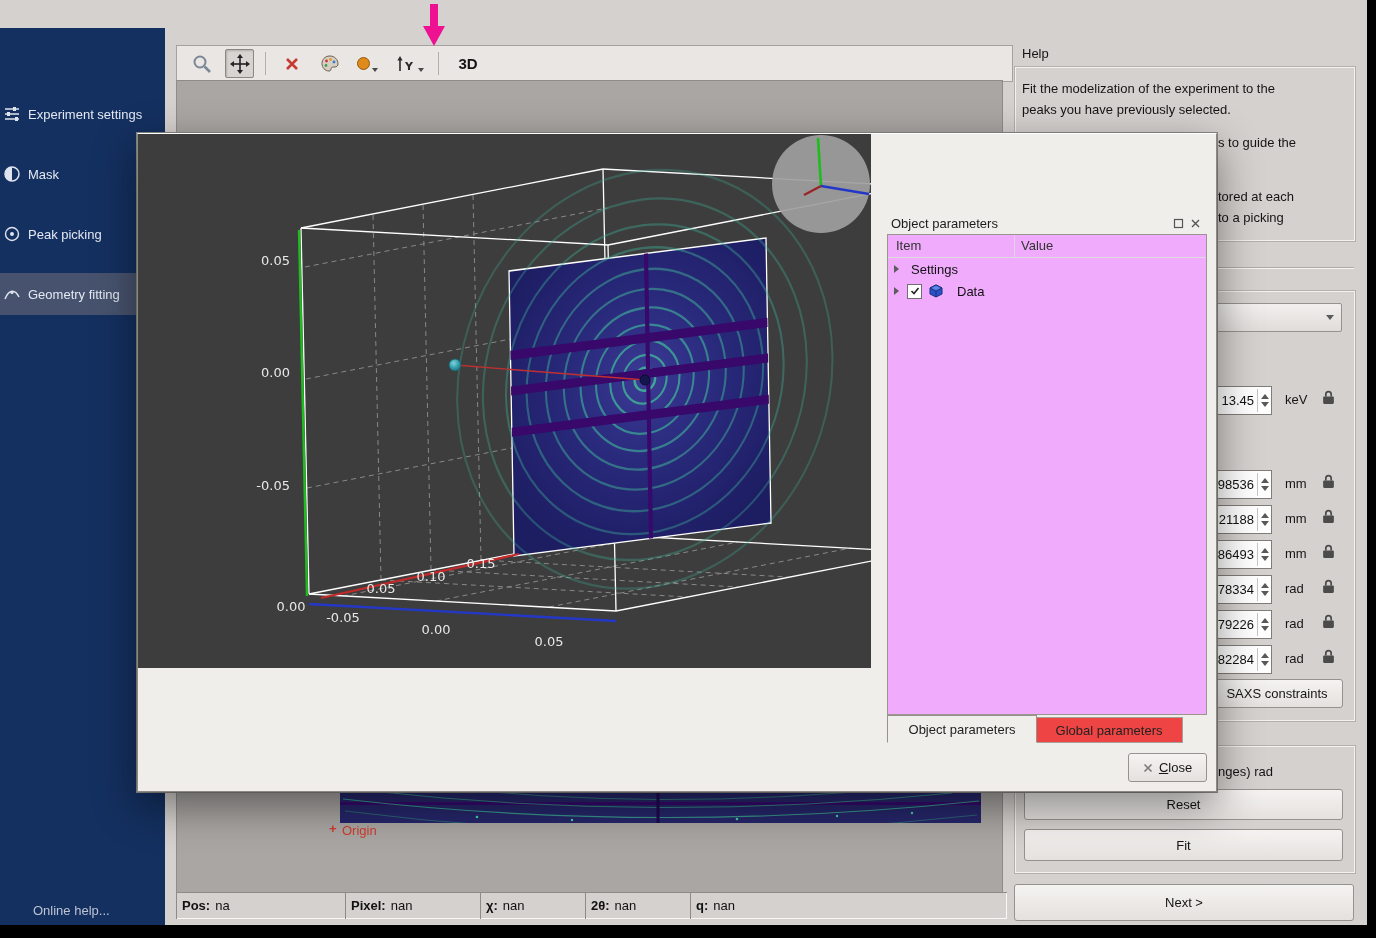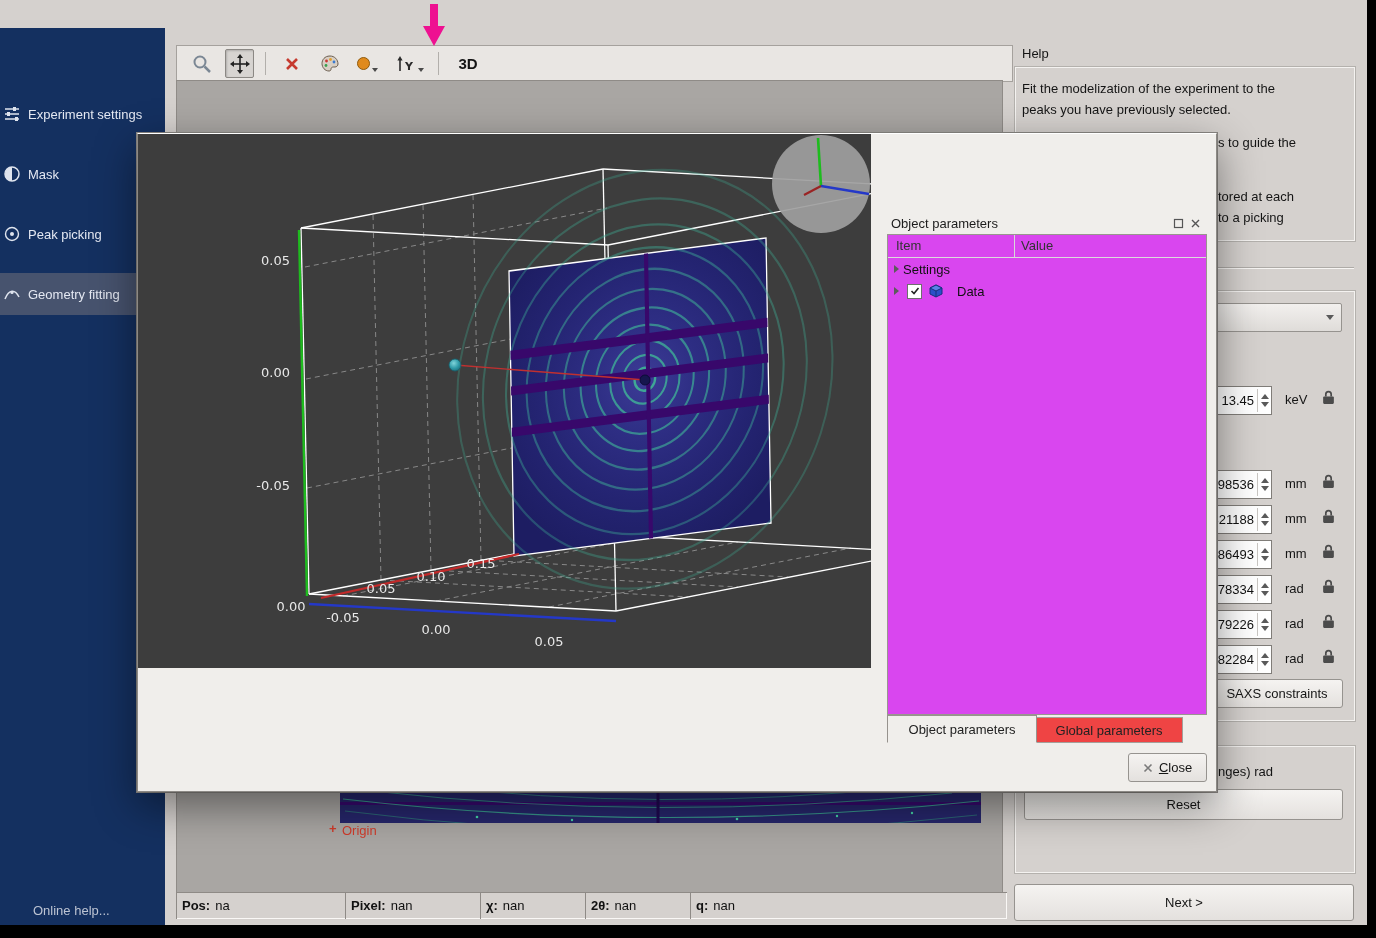--- a/index.html
+++ b/index.html
@@ -35,21 +35,21 @@
   .spinarr{width:13px;height:23px;display:flex;flex-direction:column;align-items:center;justify-content:center;gap:3px;border-left:1px solid #c9c6c2}
   .tri-up{width:0;height:0;border-left:4px solid transparent;border-right:4px solid transparent;border-bottom:5px solid #5a5a5a}
   .tri-dn{width:0;height:0;border-left:4px solid transparent;border-right:4px solid transparent;border-top:5px solid #5a5a5a}
   .combo{background:linear-gradient(#f2f0ee,#dfdcd9);border:1px solid #96938f;border-radius:2px}
   .dialog{left:137px;top:133px;width:1078px;height:657px;background:#f0eeeb;border:1px solid #8c8985;border-top:1px solid #fff;
           box-shadow:0 14px 40px rgba(0,0,0,.45),0 0 0 1px #8c8985;z-index:20}
   .dtitle{left:0;top:0;width:100%;height:26px;text-align:center;line-height:26px;color:#3c566c}
   .dtoolbar{left:12px;top:36px;display:flex;align-items:center;gap:7px}
   .dtb{width:28px;height:28px;display:flex;align-items:center;justify-content:center;border:1px solid transparent}
   .ophdr{left:749px;top:79px;width:318px;height:21px;display:flex;align-items:center;color:#1c1c1c}
-  .tree{left:749px;top:100px;width:318px;height:479px;background:#d946ef;border:1px solid #99958f}
+  .tree{left:749px;top:100px;width:318px;height:479px;background:#f0abfc;border:1px solid #99958f}
   .thead{position:absolute;left:0;top:0;width:100%;height:22px;border-bottom:1px solid #dcdcdc;color:#333}
   .trow{position:absolute;left:0;width:100%;height:22px;display:flex;align-items:center}
   .tri{display:inline-block;width:0;height:0;border-left:5px solid #5c5c5c;border-top:4px solid transparent;border-bottom:4px solid transparent}
   .cb{display:inline-flex;width:13px;height:13px;background:#fff;border:1px solid #6f6f6f;margin-left:8px;align-items:center;justify-content:center}
   .tab{position:absolute;display:flex;align-items:center;justify-content:center;color:#222}
   .tab.on{left:749px;top:581px;width:148px;height:26px;background:#f0eeeb;border:1px solid #96928d;border-bottom:1px solid #f0eeeb;z-index:2}
   .tab.off{left:897px;top:583px;width:146px;height:24px;background:#ef4444;border:1px solid #a4a09b}
   .closebtn{left:990px;top:619px;width:77px;height:27px;gap:6px}
   .close-label{display:inline-block}
   .close-label::first-letter{text-decoration:underline}
@@ -307,20 +307,21 @@
   <svg class="abs" style="left:1322px;top:649px" width="13" height="15" viewBox="0 0 12 14">
       <rect x="1" y="6" width="10" height="7" rx="1" fill="#4b4b4b"></rect>
       <path d="M3.5 6 V4 a2.5 2.5 0 0 1 5 0 V6" fill="none" stroke="#4b4b4b" stroke-width="1.6"></path>
     </svg>
 
   <div class="abs rbtn" style="left:1211px;top:679px;width:130px;height:27px">SAXS constraints</div>
 
   <div class="abs grp" style="left:1014px;top:745px;width:340px;height:127px"></div>
   <span class="abs rtext" style="left:1218px;top:764px">nges) rad</span>
   <div class="abs rbtn" style="left:1024px;top:789px;width:317px;height:29px">Reset</div>
+  <div class="abs rbtn" style="left:1024px;top:829px;width:317px;height:30px">Fit</div>
   <div class="abs rbtn" style="left:1014px;top:884px;width:338px;height:35px">Next &gt;</div>
 
   <div class="abs dialog">
     <div class="abs dtitle">Display sample stage</div>
 
     <div class="abs dtoolbar">
       <div class="dtb">
         <svg width="20" height="20" viewBox="0 0 20 20">
             <path d="M10 3 a7 7 0 1 1 -6.3 4" fill="none" stroke="#333" stroke-width="1.8"></path>
             <path d="M1.5 3 L4.6 7.4 L8 4 Z" fill="#333"></path>
@@ -498,21 +499,21 @@
         </svg>
     </div>
     <div class="abs tree">
       <div class="thead">
         <span class="abs" style="left:8px;top:3px">Item</span>
         <span class="abs" style="left:133px;top:3px">Value</span>
         <span class="abs" style="left:126px;top:0;width:1px;height:22px;background:#d9d9d9"></span>
       </div>
       <div class="trow" style="top:23px">
         <span class="tri" style="margin-left:6px"></span>
-        <span style="margin-left:4px">Settings</span>
+        <span style="margin-left:12px">Settings</span>
       </div>
       <div class="trow" style="top:45px">
         <span class="tri" style="margin-left:6px"></span>
         <span class="cb">
           <svg width="10" height="10" viewBox="0 0 10 10">
               <path d="M1.5 5 L4 7.5 L8.5 2" stroke="#222" stroke-width="1.6" fill="none"></path>
             </svg>
         </span>
         <svg style="margin-left:7px" width="14" height="14" viewBox="0 0 14 14">
             <path d="M7 1 L13 4 V10 L7 13 L1 10 V4 Z" fill="#2a50c8" stroke="#16307e"></path>

